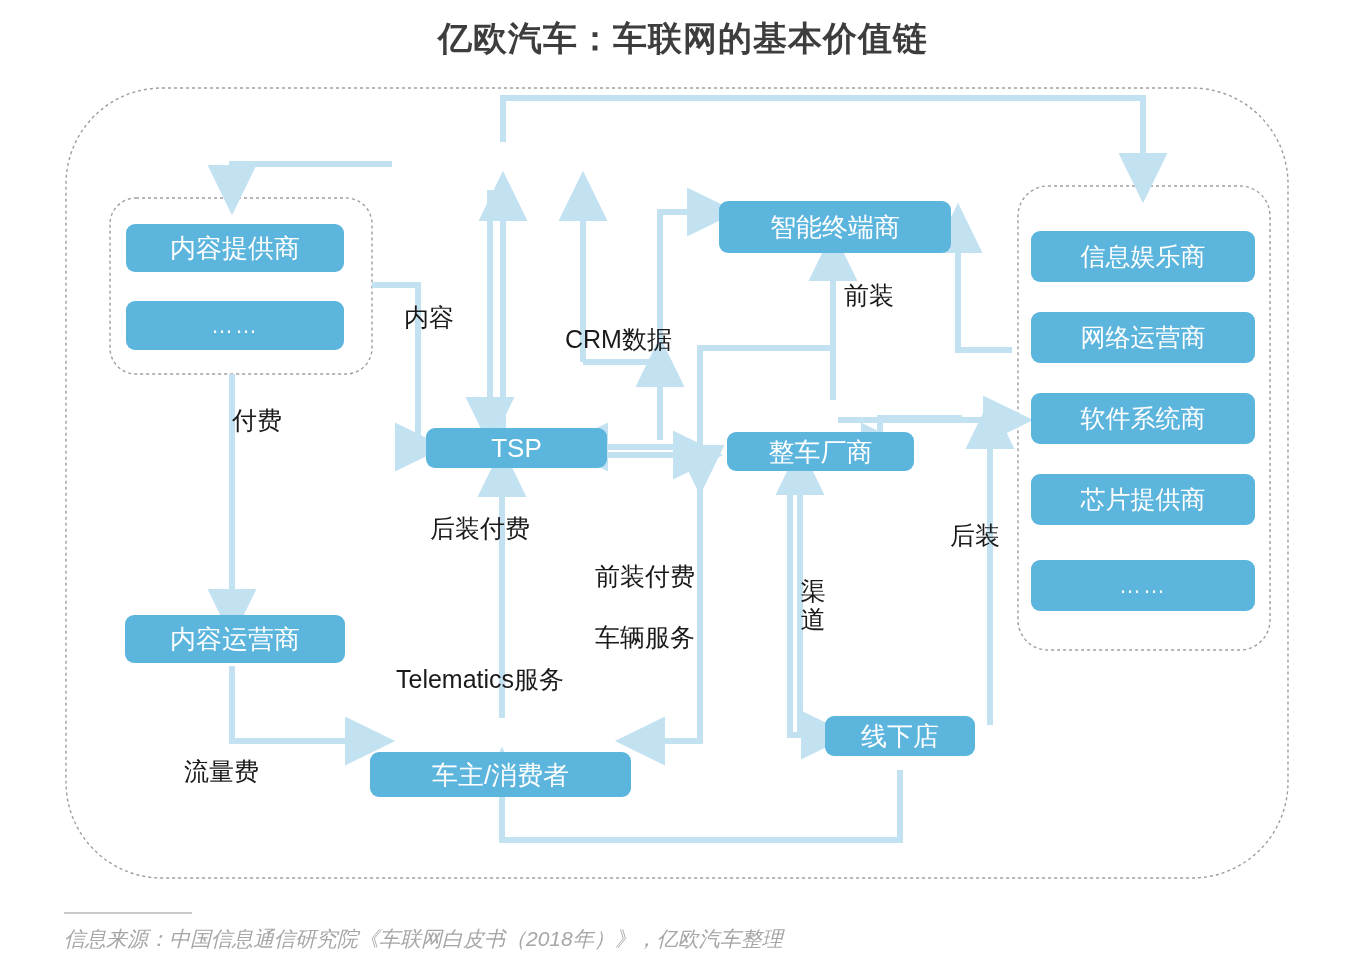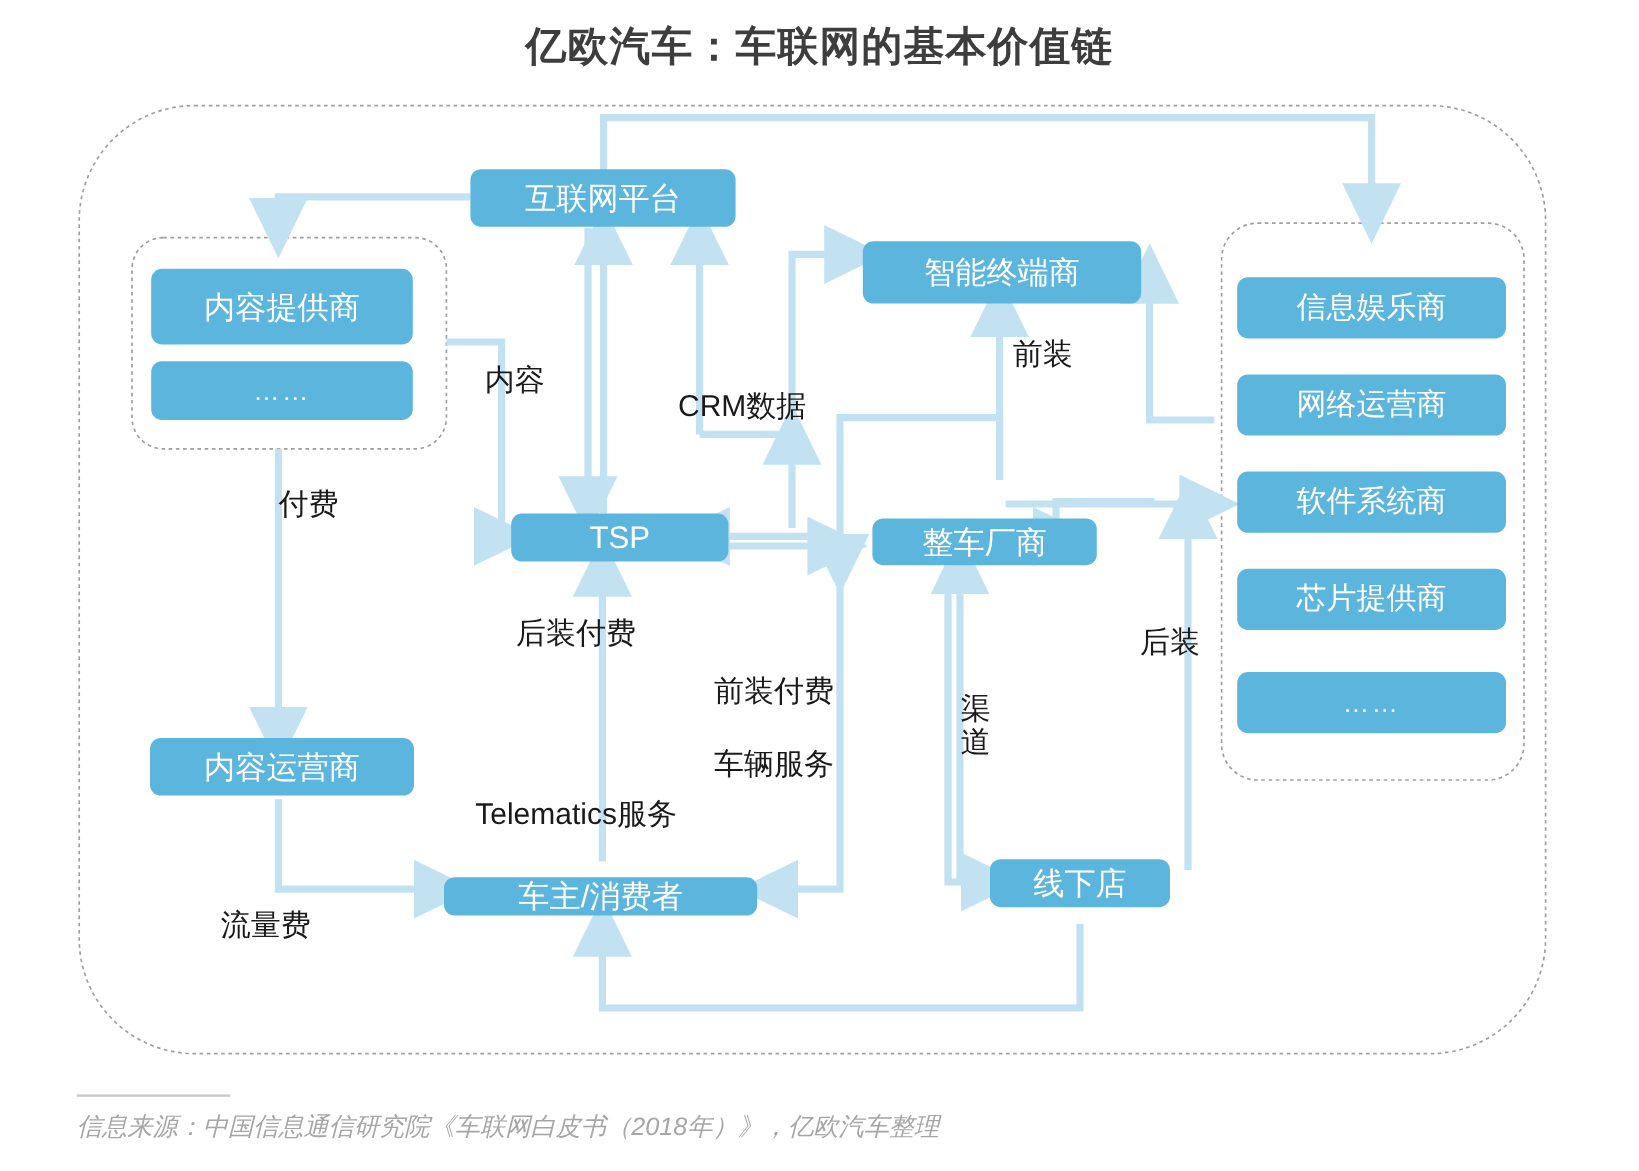--- a/index.html
+++ b/index.html
@@ -105,35 +105,34 @@
       <path d="M502,718 L502,472"></path>
 
       <path d="M232,374 L232,614"></path>
 
       <path d="M232,666 L232,741 L370,741"></path>
 
       <path d="M900,770 L900,840 L502,840 L502,772"></path>
     </g>
   </svg>
 
-  <div class="node" style="left:392px;top:141px;width:221px;height:48px;">互联网平台</div>
 
   <div class="node" style="left:719px;top:201px;width:232px;height:52px;">智能终端商</div>
 
   <div class="node" style="left:426px;top:428px;width:181px;height:40px;">TSP</div>
 
   <div class="node" style="left:699px;top:432px;width:187px;height:39px;margin-left:28px;">整车厂商</div>
 
-  <div class="node" style="left:370px;top:731px;width:261px;height:32px;">车主/消费者</div>
+  <div class="node" style="left:370px;top:752px;width:261px;height:45px;">车主/消费者</div>
 
   <div class="node" style="left:825px;top:716px;width:150px;height:40px;">线下店</div>
 
   <div class="node" style="left:125px;top:615px;width:220px;height:48px;">内容运营商</div>
 
-  <div class="node" style="left:126px;top:224px;width:218px;height:63px;">内容提供商</div>
+  <div class="node" style="left:126px;top:224px;width:218px;height:48px;">内容提供商</div>
   <div class="node dots" style="left:126px;top:301px;width:218px;height:49px;">……</div>
 
   <div class="node small" style="left:1031px;top:231px;width:224px;height:51px;">信息娱乐商</div>
   <div class="node small" style="left:1031px;top:312px;width:224px;height:51px;">网络运营商</div>
   <div class="node small" style="left:1031px;top:393px;width:224px;height:51px;">软件系统商</div>
   <div class="node small" style="left:1031px;top:474px;width:224px;height:51px;">芯片提供商</div>
   <div class="node dots" style="left:1031px;top:560px;width:224px;height:51px;">……</div>
 
   <div class="lbl" style="left:404px;top:303px;">内容</div>
 

